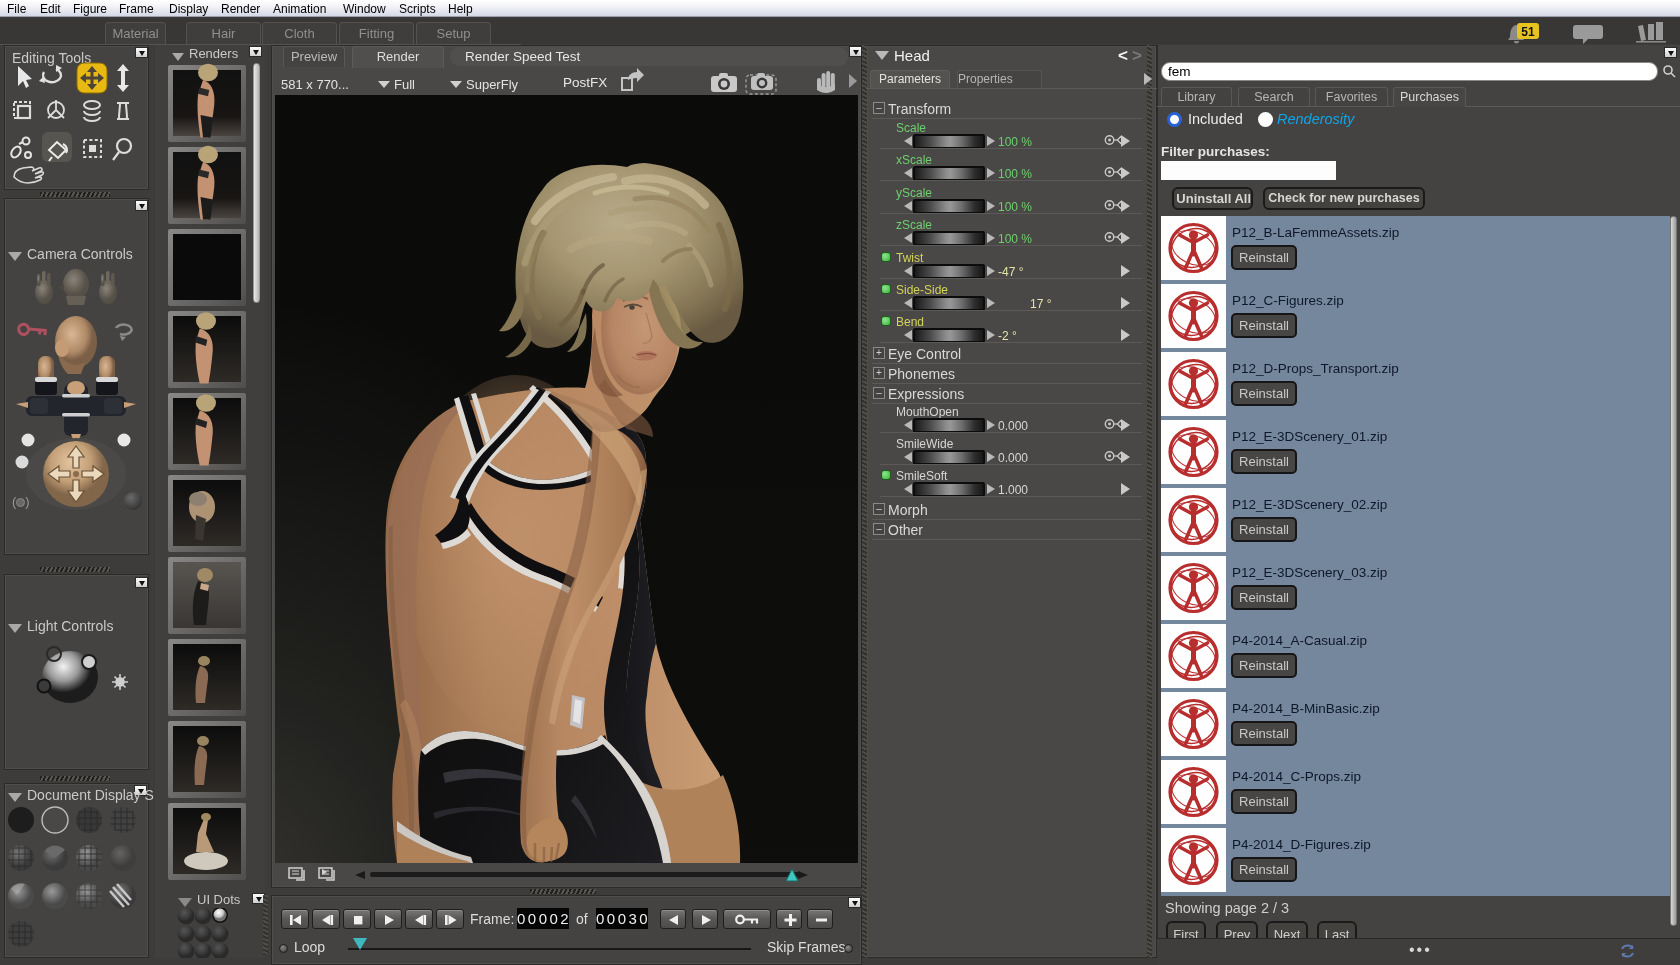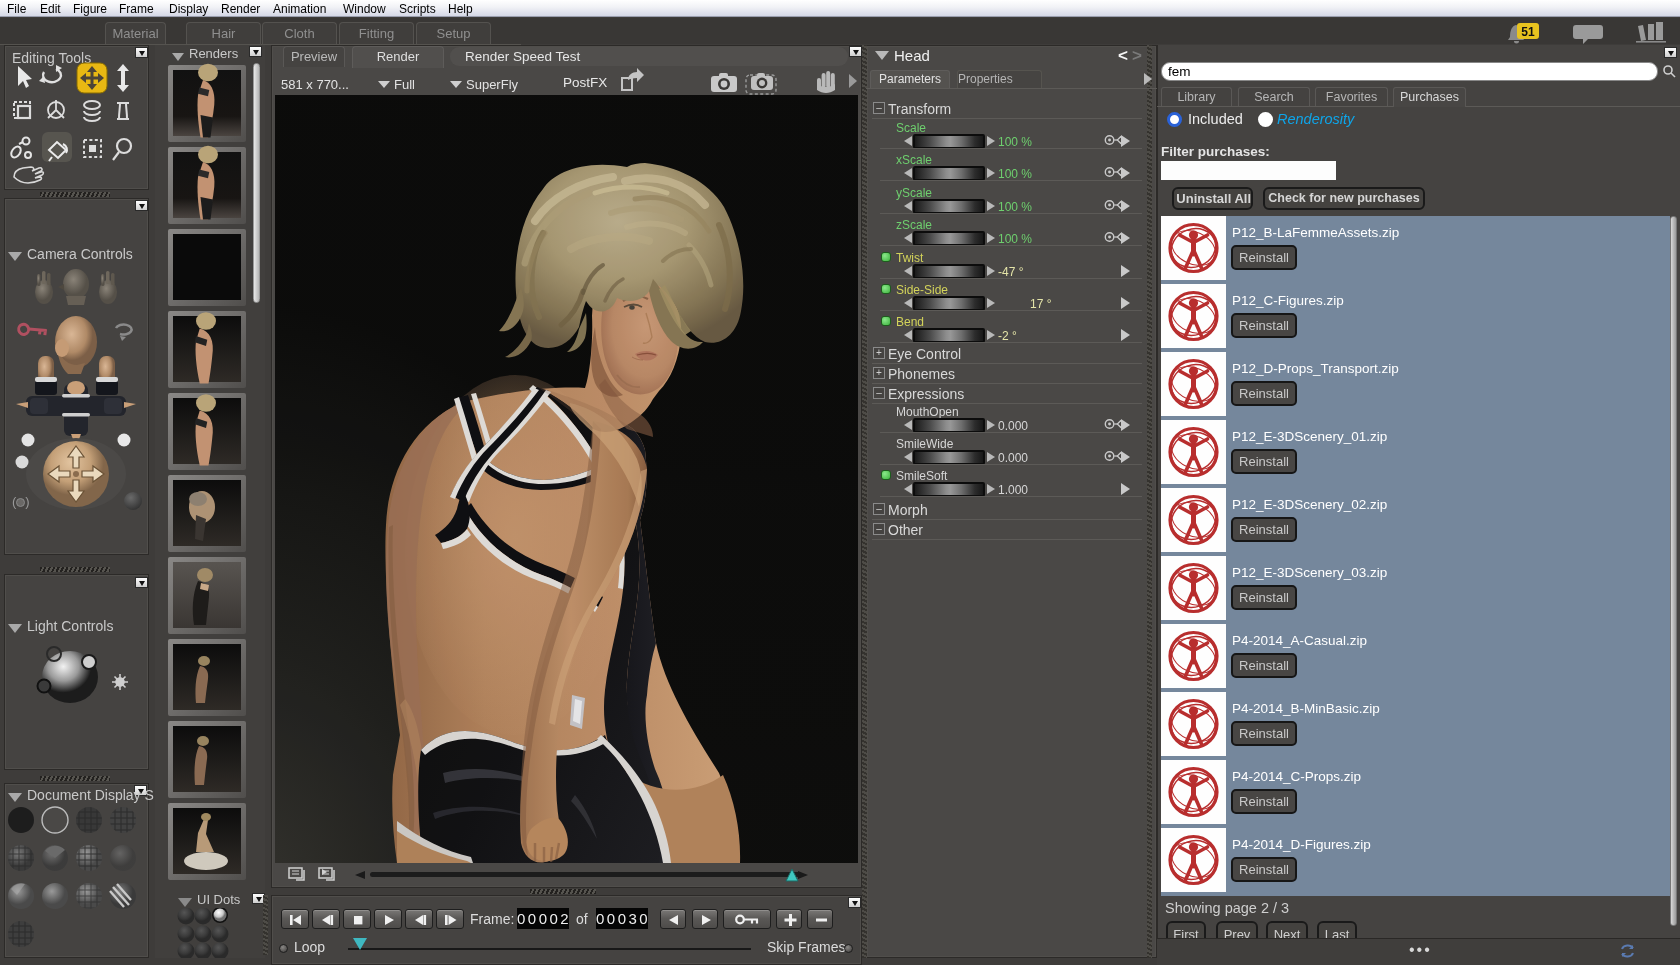--- a/index.html
+++ b/index.html
@@ -44,21 +44,21 @@
 .secbox { position:absolute; width:12px; height:12px; border:1px solid #8a8a8a; background:#454341; color:#cfcfcf; font-size:10px; line-height:10px; text-align:center; }
 .sechead { position:absolute; color:#d9d9d9; font-size:14px; }
 .secline { position:absolute; height:1px; background:#5c5a57; }
 .eyelink { position:absolute; width:26px; height:12px; }
 
 
 .libtab { position:absolute; top:0; height:19px; background:#444240; border:1px solid #5a5856; border-bottom:none; border-radius:3px 3px 0 0; color:#b5b5b5; font-size:12.5px; text-align:center; line-height:18px; }
 .purrow { position:absolute; left:1161px; width:509px; height:68px; background:#75879c; }
 .ptile { position:absolute; left:0; top:0; width:65px; height:64px; background:#fefefe; }
 .reinstall { position:absolute; left:70px; top:29px; width:66px; height:25px; background:#484644; border:2px solid #161616; border-radius:5px; color:#c9c9c9; font-size:13px; text-align:center; line-height:21px; }
-.fname { position:absolute; left:71px; top:9px; color:#ffffff; font-size:13.5px; }
+.fname { position:absolute; left:71px; top:9px; color:#0f172a; font-size:13.5px; }
 .pgbtn { position:absolute; top:0; height:28px; background:#44423f; border:2px solid #1a1a1a; border-radius:6px; color:#cfcfcf; font-size:13px; text-align:center; line-height:24px; }
 </style>
 </head>
 <body>
 <div id="root">
 
 <div id="menubar" class="abs">
   <span style="left:7px">File</span>
       <span style="left:40px">Edit</span>
       <span style="left:73px">Figure</span>

